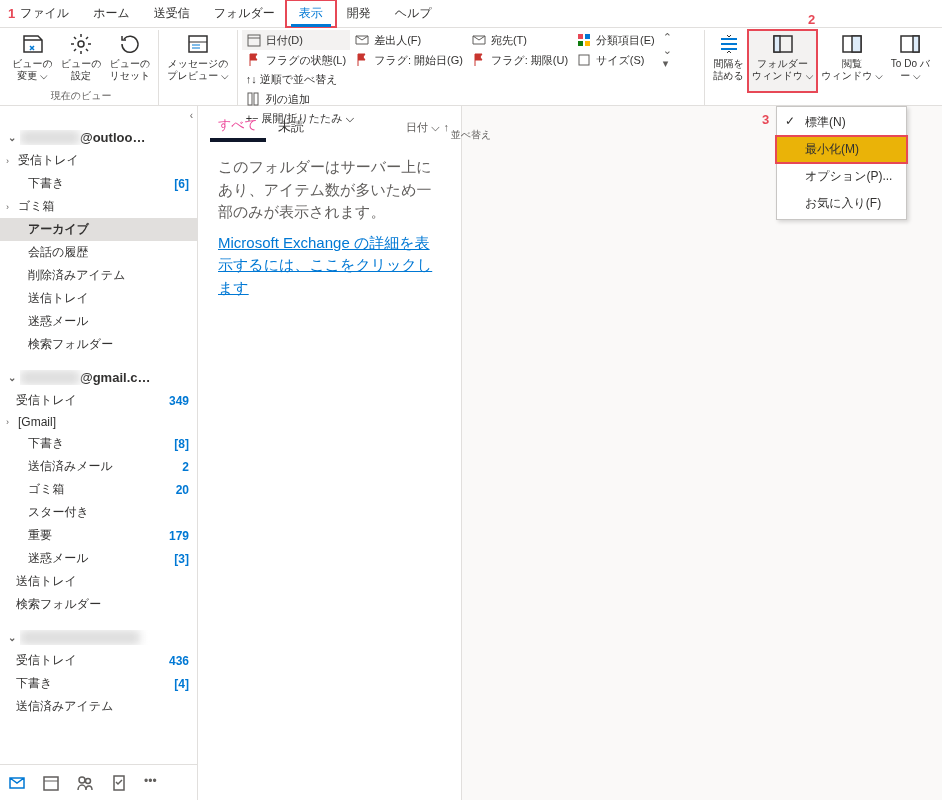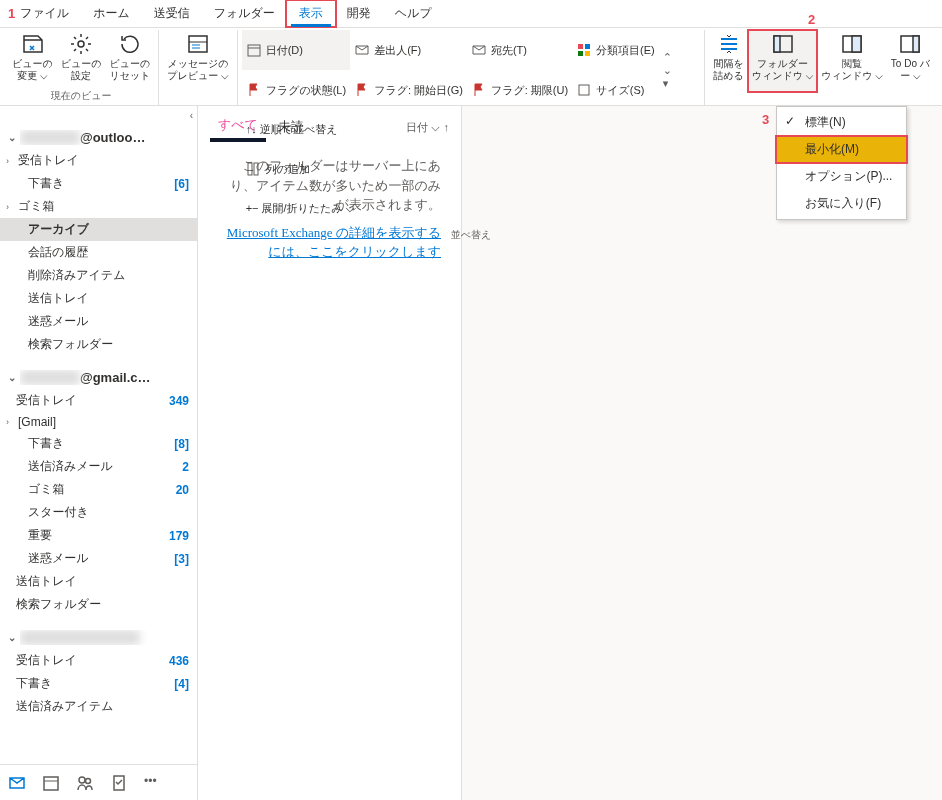--- a/index.html
+++ b/index.html
@@ -11,21 +11,21 @@
     .ribbon-tab.active::after { content: ''; position: absolute; bottom: -1px; left: 4px; right: 4px; height: 3px; background: #0078d4; }
     .tab-marker { border: 2px solid #e74856; position: absolute; top: -2px; left: -2px; right: -2px; bottom: -2px; pointer-events: none; }
     .marker-num { position: absolute; color: #e74856; font-weight: bold; font-size: 13px; }
     
     .ribbon-content { height: 78px; border-bottom: 1px solid #e1dfdd; display: flex; padding: 2px 4px 0; position: relative; }
     .ribbon-group { display: flex; flex-direction: column; border-right: 1px solid #e1dfdd; padding: 0 4px; }
     .ribbon-group-label { font-size: 10px; color: #605e5c; text-align: center; padding-bottom: 2px; }
     .ribbon-buttons { display: flex; flex: 1; }
     .rbtn-v { display: flex; flex-direction: column; align-items: center; padding: 2px 4px; font-size: 10px; text-align: center; line-height: 1.2; cursor: pointer; }
     .rbtn-v .icn { width: 24px; height: 24px; margin-bottom: 2px; }
-    .rbtn-h { display: flex; align-items: center; padding: 12px 4px; font-size: 11px; cursor: pointer; white-space: nowrap; }
+    .rbtn-h { display: flex; align-items: center; padding: 2px 4px; font-size: 11px; cursor: pointer; white-space: nowrap; }
     .rbtn-h .icn-sm { width: 16px; height: 16px; margin-right: 4px; flex-shrink: 0; }
     .vstack { display: flex; flex-direction: column; justify-content: center; }
     
     .rbtn-v.highlighted { background: #f3f2f1; position: relative; }
     .highlight-border { border: 2px solid #e74856; position: absolute; top: -1px; left: -1px; right: -1px; bottom: -1px; pointer-events: none; }
     
     .dropdown-menu { position: absolute; background: #fff; border: 1px solid #c8c6c4; box-shadow: 2px 2px 4px rgba(0,0,0,0.15); min-width: 110px; padding: 2px 0; z-index: 100; }
     .dropdown-item { padding: 5px 14px 5px 28px; font-size: 12px; cursor: pointer; position: relative; }
     .dropdown-item.highlighted { background: #eab308; position: relative; }
     .dropdown-item .check { position: absolute; left: 8px; }
@@ -50,21 +50,21 @@
     
     .nav-icons { display: flex; align-items: center; height: 36px; border-top: 1px solid #e1dfdd; padding: 0 8px; gap: 16px; }
     .nav-icn { width: 18px; height: 18px; cursor: pointer; color: #605e5c; }
     .nav-icn.active { color: #0078d4; }
     
     .msg-pane { flex: 1; border-right: 1px solid #e1dfdd; padding: 0; }
     .msg-header { display: flex; align-items: center; padding: 6px 12px; }
     .msg-tab { padding: 4px 8px; font-size: 13px; cursor: pointer; margin-right: 4px; }
     .msg-tab.active { color: #ec4899; border-bottom: 4px solid #0f172a; }
     .msg-sort { margin-left: auto; font-size: 11px; color: #605e5c; display: flex; align-items: center; gap: 4px; cursor: pointer; }
-    .msg-info { padding: 8px 20px; text-align: right; font-size: 13px; color: #605e5c; line-height: 1.5; font-family: Liberation Serif, serif; }
+    .msg-info { padding: 8px 20px; text-align: left; font-size: 15px; color: #605e5c; line-height: 1.5; }
     .msg-link { color: #0078d4; text-decoration: underline; cursor: pointer; display: block; margin-top: 8px; }
     
     .reading-pane { flex: 1; background: #faf9f8; }
     
     svg.icn, svg.icn-sm, svg.nav-icn-svg { display: block; }
   </style>
 </head>
 <body>
 
 <div class="ribbon-tabs">

